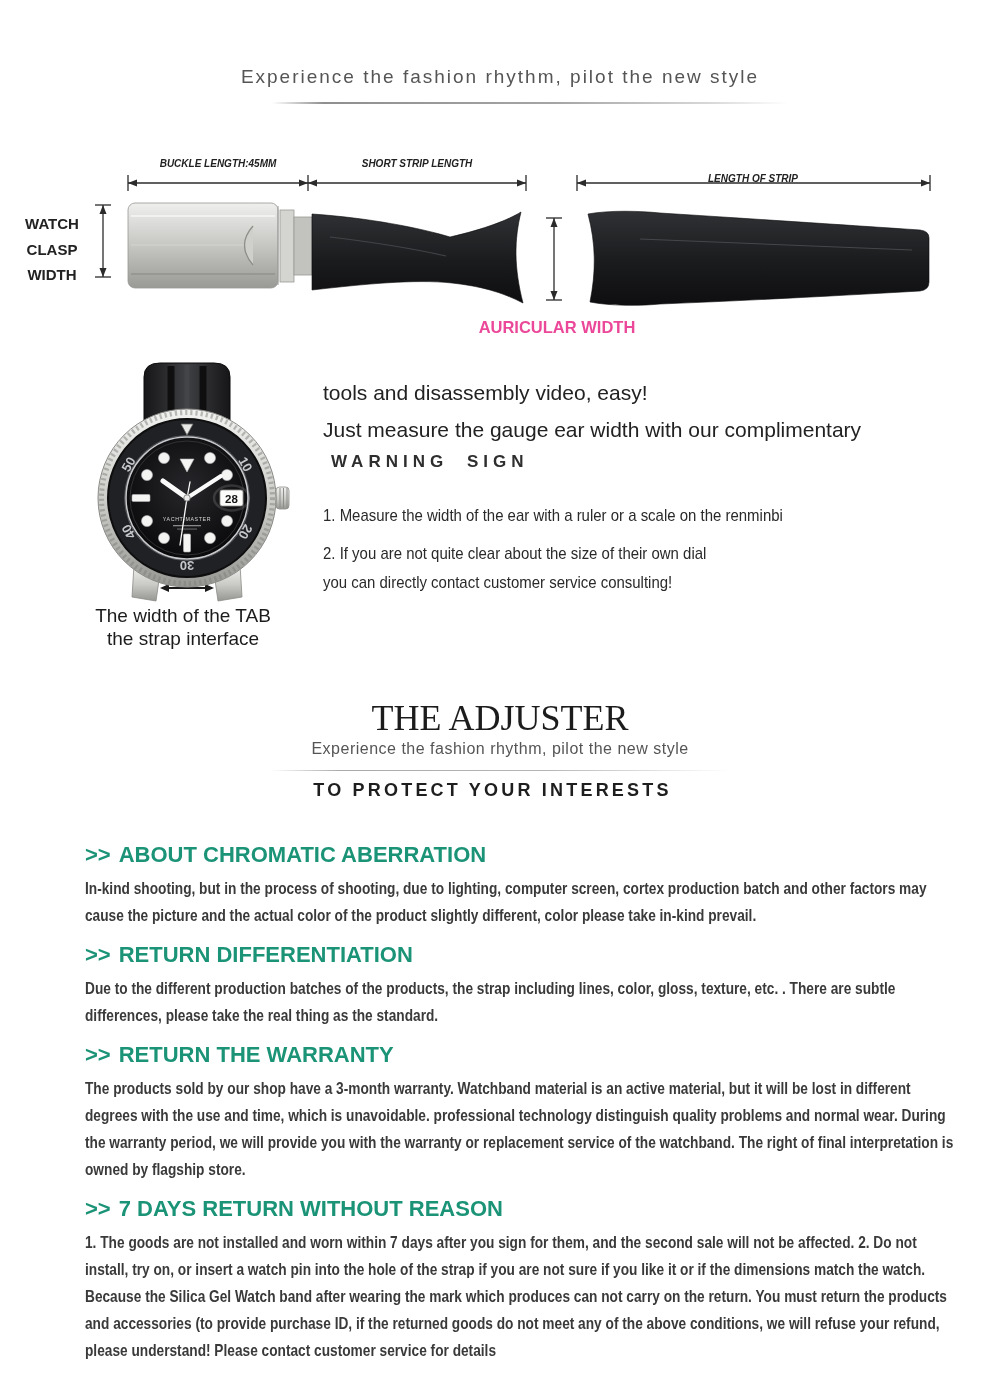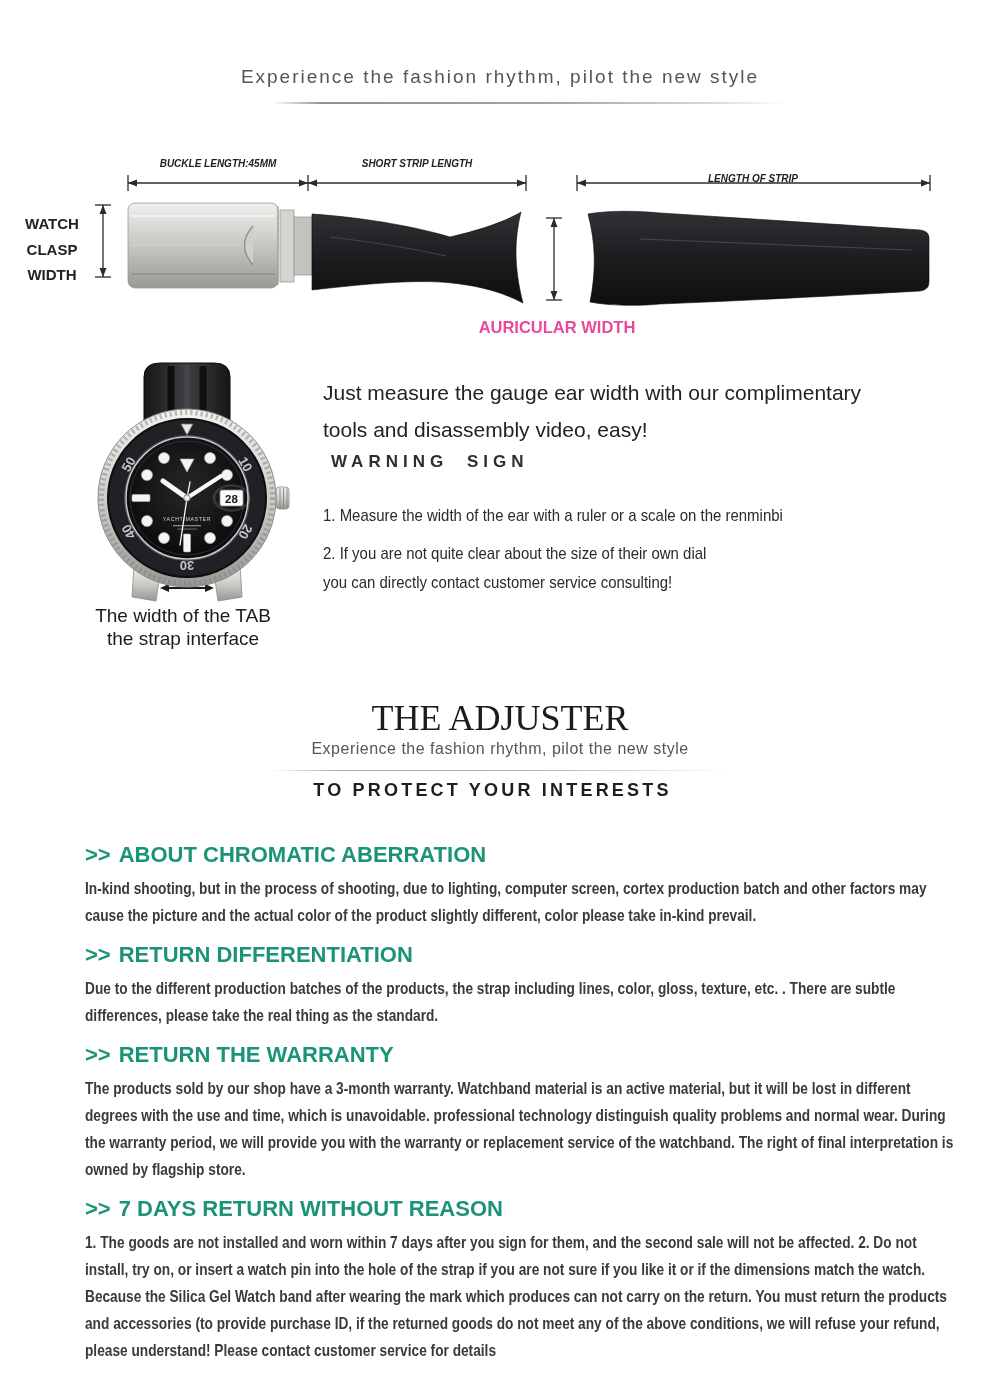--- a/index.html
+++ b/index.html
@@ -241,22 +241,22 @@
       <circle cx="99" cy="137" r="3.2" fill="#ececec" stroke="#6f6f6c" stroke-width="0.8"></circle>
     </g>
   </svg>
 
   <div class="abs watch-caption">
     <div>The width of the TAB</div>
     <div>the strap interface</div>
   </div>
 
   <div class="abs guide-intro">
+    <div>tools and disassembly video, easy!</div>
     <div>Just measure the gauge ear width with our complimentary</div>
-    <div>tools and disassembly video, easy!</div>
   </div>
   <div class="abs warning-sign">WARNING SIGN</div>
   <div class="abs step step-1">1. Measure the width of the ear with a ruler or a scale on the renminbi</div>
   <div class="abs step step-2">2. If you are not quite clear about the size of their own dial</div>
   <div class="abs step step-3">you can directly contact customer service consulting!</div>
 
   <div class="abs adj-title">THE ADJUSTER</div>
   <div class="abs adj-subtitle">Experience the fashion rhythm, pilot the new style</div>
   <div class="abs divider-2"></div>
   <div class="abs adj-tagline">TO PROTECT YOUR INTERESTS</div>

